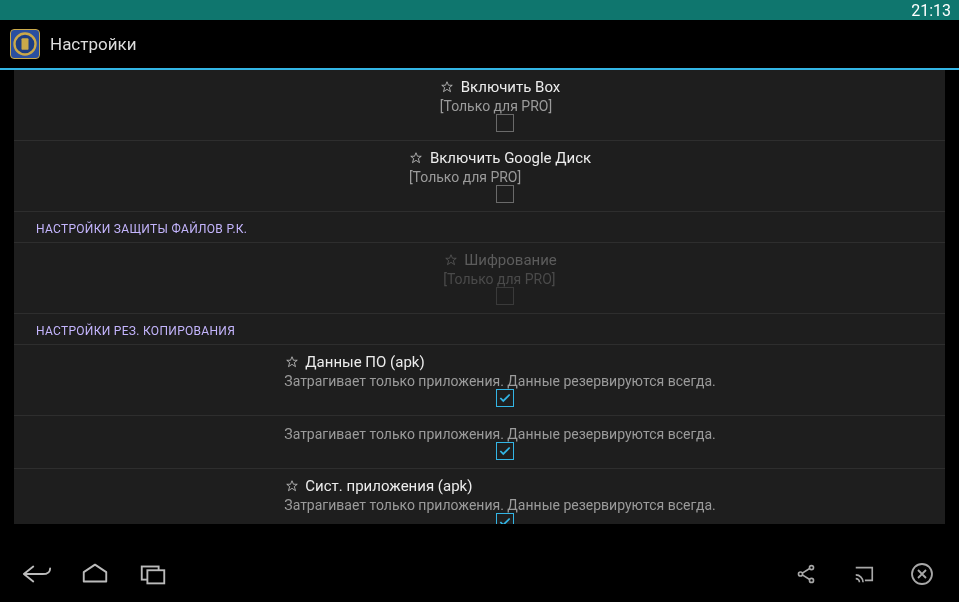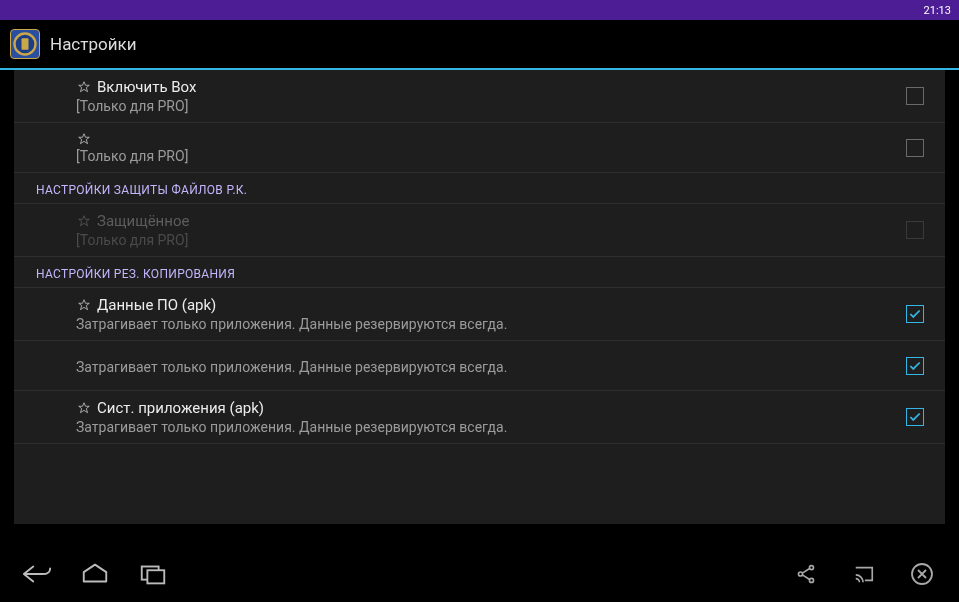--- a/index.html
+++ b/index.html
@@ -8,26 +8,26 @@
     font-family: Roboto, "Helvetica Neue", Arial, sans-serif;
     background: #000;
     color: #e6e6e6;
     font-size: 14px;
     position: relative;
   }
 
   
   .status-bar {
     height: 20px;
-    background: #4c1d95;
+    background: #0f766e;
     display: flex;
     justify-content: flex-end;
     align-items: center;
     padding: 0 8px;
-    font-size: 11px;
+    font-size: 16px;
     color: #fff;
   }
 
   
   .header {
     height: 48px;
     background: #000;
     display: flex;
     align-items: center;
     padding: 0 10px;
@@ -55,20 +55,21 @@
     overflow: hidden;
   }
 
   .row {
     display: flex;
     align-items: center;
     padding: 8px 21px 8px 62px;
     border-bottom: 1px solid #2e2e2e;
     position: relative;
     min-height: 50px;
+    flex-direction: column;
   }
   .row.no-checkbox { padding-right: 20px; }
   .row .text { flex: 1; }
   .row .title-line {
     display: flex;
     align-items: center;
     gap: 6px;
     font-size: 15px;
     color: #ececec;
   }
@@ -172,39 +173,40 @@
   </div>
 
   <div class="row">
     <div class="text">
       <div class="title-line">
         <span class="star">
           <svg viewBox="0 0 24 24">
               <path d="M12 3l2.5 6H21l-5 4 2 7-6-4-6 4 2-7-5-4h6.5z" fill="none" stroke="#cfcfcf" stroke-width="1.3"></path>
             </svg>
         </span>
+        <span>Включить Google Диск</span>
       </div>
       <div class="subtitle">[Только для PRO]</div>
     </div>
     <div class="checkbox">
       
     </div>
   </div>
 
   <div class="section-header">НАСТРОЙКИ ЗАЩИТЫ ФАЙЛОВ Р.К.</div>
 
   <div class="row disabled">
     <div class="text">
       <div class="title-line">
         <span class="star">
           <svg viewBox="0 0 24 24">
               <path d="M12 3l2.5 6H21l-5 4 2 7-6-4-6 4 2-7-5-4h6.5z" fill="none" stroke="#5c5c5c" stroke-width="1.3"></path>
             </svg>
         </span>
-        <span>Защищённое</span>
+        <span>Шифрование</span>
       </div>
       <div class="subtitle">[Только для PRO]</div>
     </div>
     <div class="checkbox">
       
     </div>
   </div>
 
   <div class="section-header">НАСТРОЙКИ РЕЗ. КОПИРОВАНИЯ</div>
 

